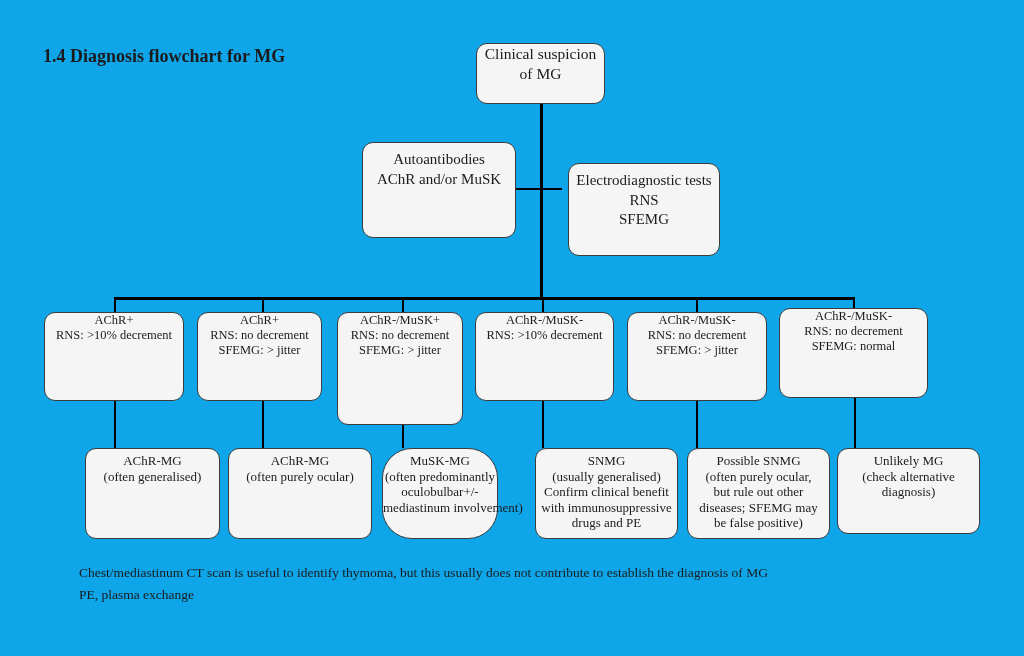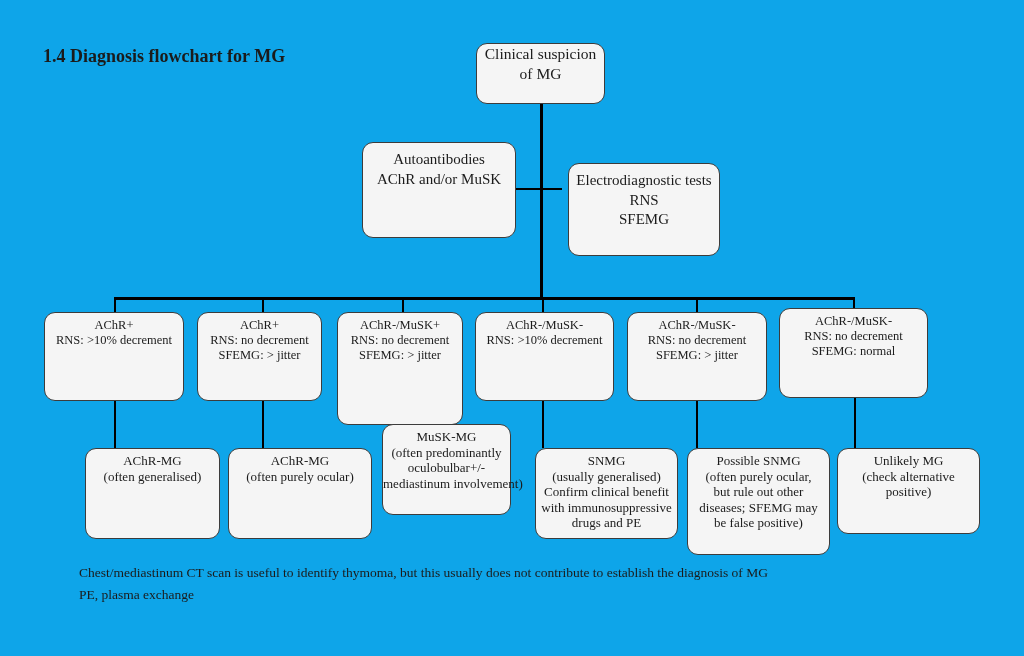--- a/index.html
+++ b/index.html
@@ -24,21 +24,21 @@
     position: absolute;
     box-sizing: border-box;
     background: #f5f5f5;
     border: 1.5px solid #3c3c3c;
     border-radius: 11px;
     text-align: center;
   }
   .node .nl { white-space: nowrap; }
   .r1 { font-size: 15.5px; line-height: 19.5px; }
   .r2 { font-size: 15px; line-height: 19.5px; padding-top: 7px; }
-  .r3 { font-size: 12.5px; line-height: 15px;  padding-top: 5px; }
+  .r3 { font-size: 12.5px; line-height: 15px;  }
   .r4 { font-size: 13px;   line-height: 15.5px; padding-top: 4px; margin-left: 40px; }
   .conn { position: absolute; background: #000000; }
   #footnotes {
     position: absolute;
     left: 79px;
     top: 562px;
     font-size: 13.5px;
     line-height: 22px;
   }
   .footnote { white-space: nowrap; }
@@ -113,44 +113,44 @@
   </div>
 
   <div class="node r4" style="left:45px; top:448px; width:135px; height:91px;">
     <div class="nl">AChR-MG</div>
     <div class="nl">(often generalised)</div>
   </div>
   <div class="node r4" style="left:188px; top:448px; width:144px; height:91px;">
     <div class="nl">AChR-MG</div>
     <div class="nl">(often purely ocular)</div>
   </div>
-  <div class="node r4" style="left:342px; top:424px; width:129px; height:91px;">
+  <div class="node r4" style="left:342px; top:448px; width:116px; height:91px;border-radius:30px;">
     <div class="nl">MuSK-MG</div>
     <div class="nl">(often predominantly</div>
     <div class="nl">oculobulbar+/-</div>
     <div class="nl">mediastinum involvement)</div>
   </div>
   <div class="node r4" style="left:495px; top:448px; width:143px; height:91px;">
     <div class="nl">SNMG</div>
     <div class="nl">(usually generalised)</div>
     <div class="nl">Confirm clinical benefit</div>
     <div class="nl">with immunosuppressive</div>
     <div class="nl">drugs and PE</div>
   </div>
-  <div class="node r4" style="left:647px; top:448px; width:143px; height:107px;">
+  <div class="node r4" style="left:647px; top:448px; width:143px; height:91px;">
     <div class="nl">Possible SNMG</div>
     <div class="nl">(often purely ocular,</div>
     <div class="nl">but rule out other</div>
     <div class="nl">diseases; SFEMG may</div>
     <div class="nl">be false positive)</div>
   </div>
   <div class="node r4" style="left:797px; top:448px; width:143px; height:86px;">
     <div class="nl">Unlikely MG</div>
     <div class="nl">(check alternative</div>
-    <div class="nl">positive)</div>
+    <div class="nl">diagnosis)</div>
   </div>
 
   <div id="footnotes">
     <div class="footnote">Chest/mediastinum CT scan is useful to identify thymoma, but this usually does not contribute to establish the diagnosis of MG</div>
     <div class="footnote">PE, plasma exchange</div>
   </div>
 
 </div>
 
 </body></html>

